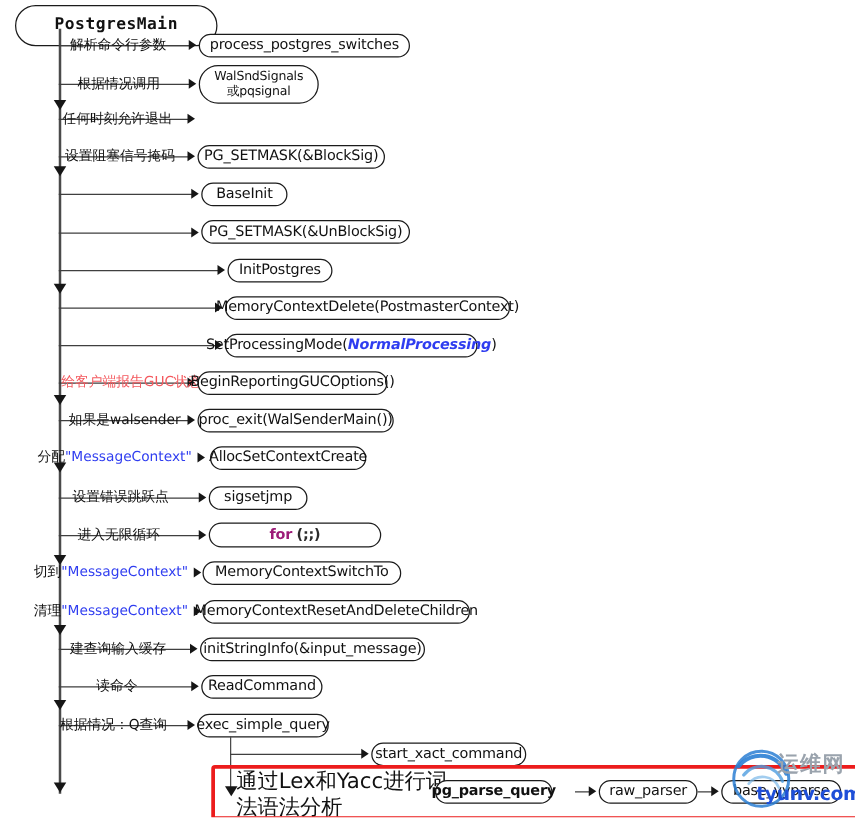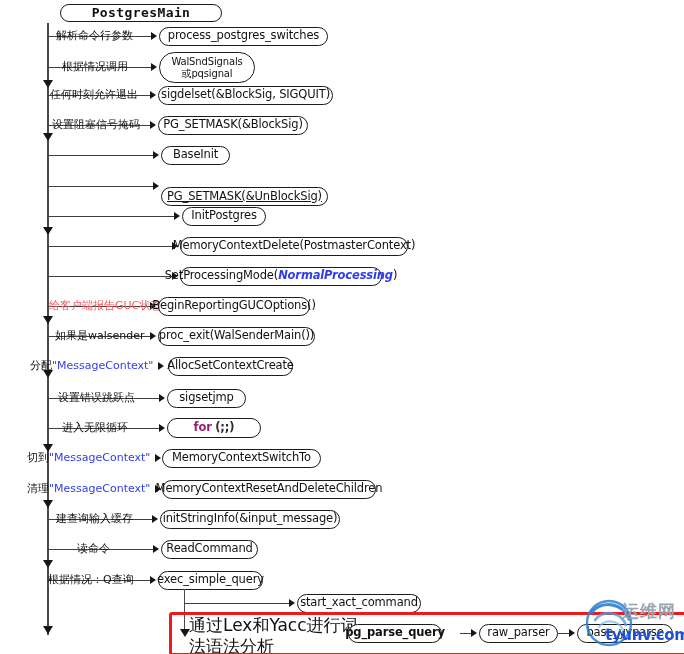--- a/index.html
+++ b/index.html
@@ -98,21 +98,21 @@
     font-weight: bold;
     color: #1f4fd8;
     letter-spacing: -0.3px;
   }
 </style>
 </head>
 <body>
 
 <div id="canvas">
 
-  <div class="node title" style="left:12px; top:4px; width:162px; height:18px;margin-left:48px;">PostgresMain</div>
+  <div class="node title" style="left:12px; top:4px; width:162px; height:33px;">PostgresMain</div>
 
   <div class="spine" style="left:47px; top:23px; height:612px;"></div>
 
   <div class="arrow-d" style="left:43px; top:80px;"></div>
   <div class="arrow-d" style="left:43px; top:133px;"></div>
   <div class="arrow-d" style="left:43px; top:227px;"></div>
   <div class="arrow-d" style="left:43px; top:316px;"></div>
   <div class="arrow-d" style="left:43px; top:370px;"></div>
   <div class="arrow-d" style="left:43px; top:444px;"></div>
   <div class="arrow-d" style="left:43px; top:500px;"></div>
@@ -128,34 +128,33 @@
   <div class="arrow-r" style="left:151px; top:62.8px;"></div>
   <div class="elabel" style="left:62px; top:61px;">根据情况调用</div>
   <div class="node two-line" style="left:159px; top:52px; width:96px; height:31px; flex-direction:column; font-size:10px;">
     <span>WalSndSignals</span>
     <span>或pqsignal</span>
   </div>
 
   <div class="hline" style="left:47px; top:95px; width:104px;"></div>
   <div class="arrow-r" style="left:150px; top:90.8px;"></div>
   <div class="elabel" style="left:50px; top:89px;">任何时刻允许退出</div>
-  <div class="node" style="left:158px; top:85.5px; width:175px; height:19px;">sigdelset(&amp;BlockSig, SIGQUIT)</div>
 
   <div class="hline" style="left:47px; top:125px; width:104px;"></div>
   <div class="arrow-r" style="left:150px; top:120.8px;"></div>
   <div class="elabel" style="left:52px; top:119px;">设置阻塞信号掩码</div>
   <div class="node" style="left:158px; top:115.5px; width:150px; height:19px;">PG_SETMASK(&amp;BlockSig)</div>
 
   <div class="hline" style="left:47px; top:155px; width:107px;"></div>
   <div class="arrow-r" style="left:153px; top:150.8px;"></div>
   <div class="node" style="left:161px; top:145.5px; width:69px; height:19px;">BaseInit</div>
 
   <div class="hline" style="left:47px; top:186px; width:107px;"></div>
   <div class="arrow-r" style="left:153px; top:181.8px;"></div>
-  <div class="node" style="left:161px; top:187px; width:167px; height:19px;text-decoration:underline;">PG_SETMASK(&amp;UnBlockSig)</div>
+  <div class="node" style="left:161px; top:176px; width:167px; height:19px;">PG_SETMASK(&amp;UnBlockSig)</div>
 
   <div class="hline" style="left:47px; top:216px; width:128px;"></div>
   <div class="arrow-r" style="left:174px; top:211.8px;"></div>
   <div class="node" style="left:182px; top:206.5px; width:84px; height:19px;">InitPostgres</div>
 
   <div class="hline" style="left:47px; top:246px; width:126px;"></div>
   <div class="arrow-r" style="left:172px; top:241.8px;"></div>
   <div class="node" style="left:180px; top:236.5px; width:228px; height:19px;">MemoryContextDelete(PostmasterContext)</div>
 
   <div class="hline" style="left:47px; top:276px; width:126px;"></div>
@@ -183,21 +182,21 @@
   <div class="node" style="left:168px; top:356.5px; width:125px; height:19px;">AllocSetContextCreate</div>
 
   <div class="hline" style="left:47px; top:398px; width:113px;"></div>
   <div class="arrow-r" style="left:159px; top:393.8px;"></div>
   <div class="elabel" style="left:58px; top:392px;">设置错误跳跃点</div>
   <div class="node" style="left:167px; top:388.5px; width:79px; height:19px;">sigsetjmp</div>
 
   <div class="hline" style="left:47px; top:428px; width:113px;"></div>
   <div class="arrow-r" style="left:159px; top:423.8px;"></div>
   <div class="elabel" style="left:62px; top:422px;">进入无限循环</div>
-  <div class="node" style="left:167px; top:418px; width:94px; height:20px;">
+  <div class="node" style="left:167px; top:418px; width:138px; height:20px;">
     <span class="kw-for">for</span>&nbsp;<span class="kw-paren">(;;)</span>
   </div>
 
   <div class="arrow-r" style="left:155px; top:453.8px;"></div>
   <div class="elabel" style="left:27px; top:452px;">
     <span>切到</span><span class="blue">"MessageContext"</span>
   </div>
   <div class="node" style="left:162px; top:448.5px; width:159px; height:19px;">MemoryContextSwitchTo</div>
 
   <div class="arrow-r" style="left:155px; top:484.8px;"></div>

